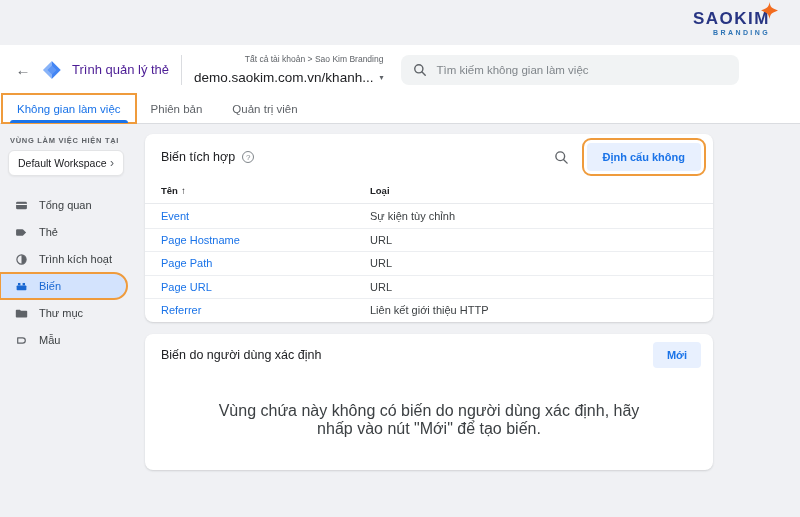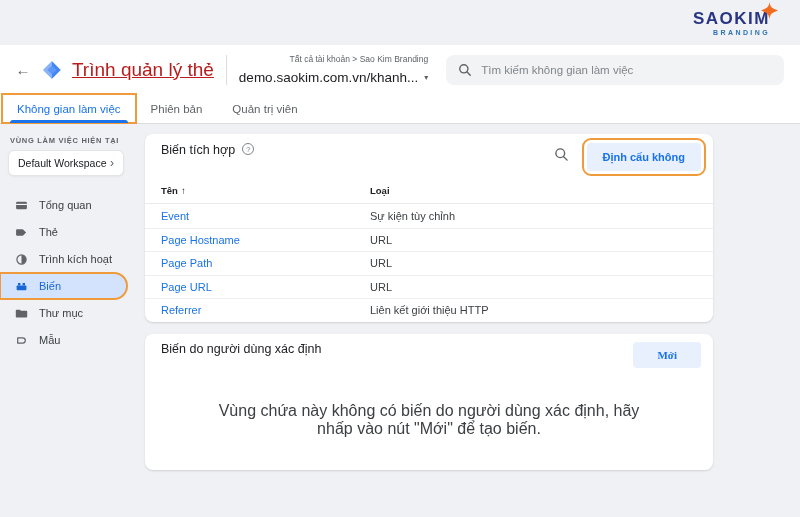--- a/index.html
+++ b/index.html
@@ -10,21 +10,21 @@
   .topstrip { height: 45px; display: flex; justify-content: flex-end; align-items: center; padding-right: 30px; }
   .saokim { position: relative; text-align: right; }
   .saokim-text { font-size: 17px; font-weight: bold; color: #283583; letter-spacing: 1.5px; line-height: 1; }
   .saokim-sub { font-size: 7px; font-weight: bold; color: #2e74b5; letter-spacing: 2.4px; margin-top: 2px; }
   .saokim-star { position: absolute; top: -8px; right: -8px; width: 17px; height: 17px; }
 
   
   .header { height: 49px; background: #fff; display: flex; align-items: center; padding: 0 16px 0 10px; }
   .back-btn { width: 26px; height: 26px; border: none; background: none; font-size: 15px; color: #5f6368; cursor: pointer; }
   .gtm-logo { width: 20px; height: 20px; margin: 0 10px 0 6px; }
-  .app-title { font-size: 19px; color: #b91c1c; white-space: nowrap; text-decoration: underline; }
+  .app-title { font-size: 13px; color: #4c1d95; white-space: nowrap; }
   .vdivider { width: 1px; height: 30px; background: #dadce0; margin: 0 12px; }
   .acct { display: flex; flex-direction: column; justify-content: center; }
   .acct-breadcrumb { font-size: 8.5px; color: #5f6368; margin-bottom: 6px; text-align: right; }
   .acct-row { display: flex; align-items: center; gap: 6px; cursor: pointer; }
   .acct-name { font-size: 13.5px; color: #202124; }
   .acct-caret { font-size: 8px; color: #5f6368; }
   .searchbox { margin-left: 18px; width: 338px; height: 30px; background: #f1f3f4; border-radius: 8px; display: flex; align-items: center; padding: 0 12px; gap: 9px; }
   .searchbox svg { flex-shrink: 0; }
   .searchbox input { border: none; background: transparent; outline: none; width: 100%; font-size: 11.5px; color: #3c4043; font-family: "Liberation Sans", sans-serif; }
   .searchbox input::placeholder { color: #80868b; }
@@ -42,39 +42,39 @@
   .ws-label { font-size: 7.5px; font-weight: bold; color: #5f6368; letter-spacing: 0.7px; padding: 4px 0 3px 10px; }
   .ws-card { background: #fff; margin: 2px 8px 16px 8px; border: 1px solid #e3e4e6; border-radius: 6px; height: 26px; display: flex; align-items: center; justify-content: space-between; padding: 0 9px; font-size: 10.5px; color: #202124; box-shadow: 0 1px 2px rgba(0,0,0,.05); cursor: pointer; }
   .ws-chevron { color: #5f6368; font-size: 12px; }
   .side-item { height: 26px; display: flex; align-items: center; gap: 11px; padding-left: 15px; font-size: 11px; color: #3c4043; cursor: pointer; margin-bottom: 1px; }
   .side-item svg { width: 13px; height: 13px; flex-shrink: 0; }
   .side-item.selected { background: #d3e3fd; border-radius: 0 16px 16px 0; margin-right: 5px; color: #1967d2; }
 
   
   .content { flex: 1; padding: 10px 87px 0 13px; }
   .card { background: #fff; border-radius: 8px; box-shadow: 0 1px 2px rgba(60,64,67,.18); }
-  .card-head { display: flex; align-items: flex-start; padding: 9px 12px 9px 16px; }
+  .card-head { display: flex; align-items: center; padding: 9px 12px 9px 16px; }
   .card-title { font-size: 12.5px; color: #202124; }
   .help-icon { width: 12px; height: 12px; border: 1px solid #80868b; border-radius: 50%; font-size: 8px; color: #80868b; display: inline-flex; align-items: center; justify-content: center; margin-left: 7px; }
   .spacer { flex: 1; }
   .icon-btn { border: none; background: none; cursor: pointer; padding: 4px; margin-right: 14px; display: flex; }
   .chip-btn { background: #e8f0fe; color: #1a73e8; font-size: 11px; font-weight: bold; padding: 8px 16px; border-radius: 4px; border: none; cursor: pointer; font-family: "Liberation Sans", sans-serif; }
   .btn-annotated { outline: 2px solid #ef9b3c; outline-offset: 3px; }
 
   .thead { display: flex; padding: 5px 16px 7px; font-size: 9.5px; font-weight: bold; color: #202124; border-bottom: 1px solid #e8eaed; }
   .col-name { width: 209px; }
   .sort-arrow { font-weight: normal; margin-left: 3px; }
   .trow { display: flex; align-items: center; padding: 0 16px; height: 23.5px; font-size: 11px; cursor: pointer; }
   .trow + .trow { border-top: 1px solid #eceef1; }
   .trow .col-name { color: #1a73e8; }
   .trow .col-type { color: #3c4043; }
 
   .card2 { margin-top: 12px; padding-bottom: 24px; }
   .card2 .card-head { padding: 8px 12px 8px 16px; }
-  .chip-btn.small { padding: 7px 24px; font-family: Liberation Serif, serif; }
+  .chip-btn.small { padding: 7px 14px; }
   .empty-text { text-align: center; font-size: 16px; color: #3c4043; padding: 26px 60px 8px; }
 </style>
 </head>
 <body>
 
 <div class="screen">
 
   <div class="topstrip">
     <div class="saokim">
       <svg class="saokim-star" viewBox="0 0 24 24">

